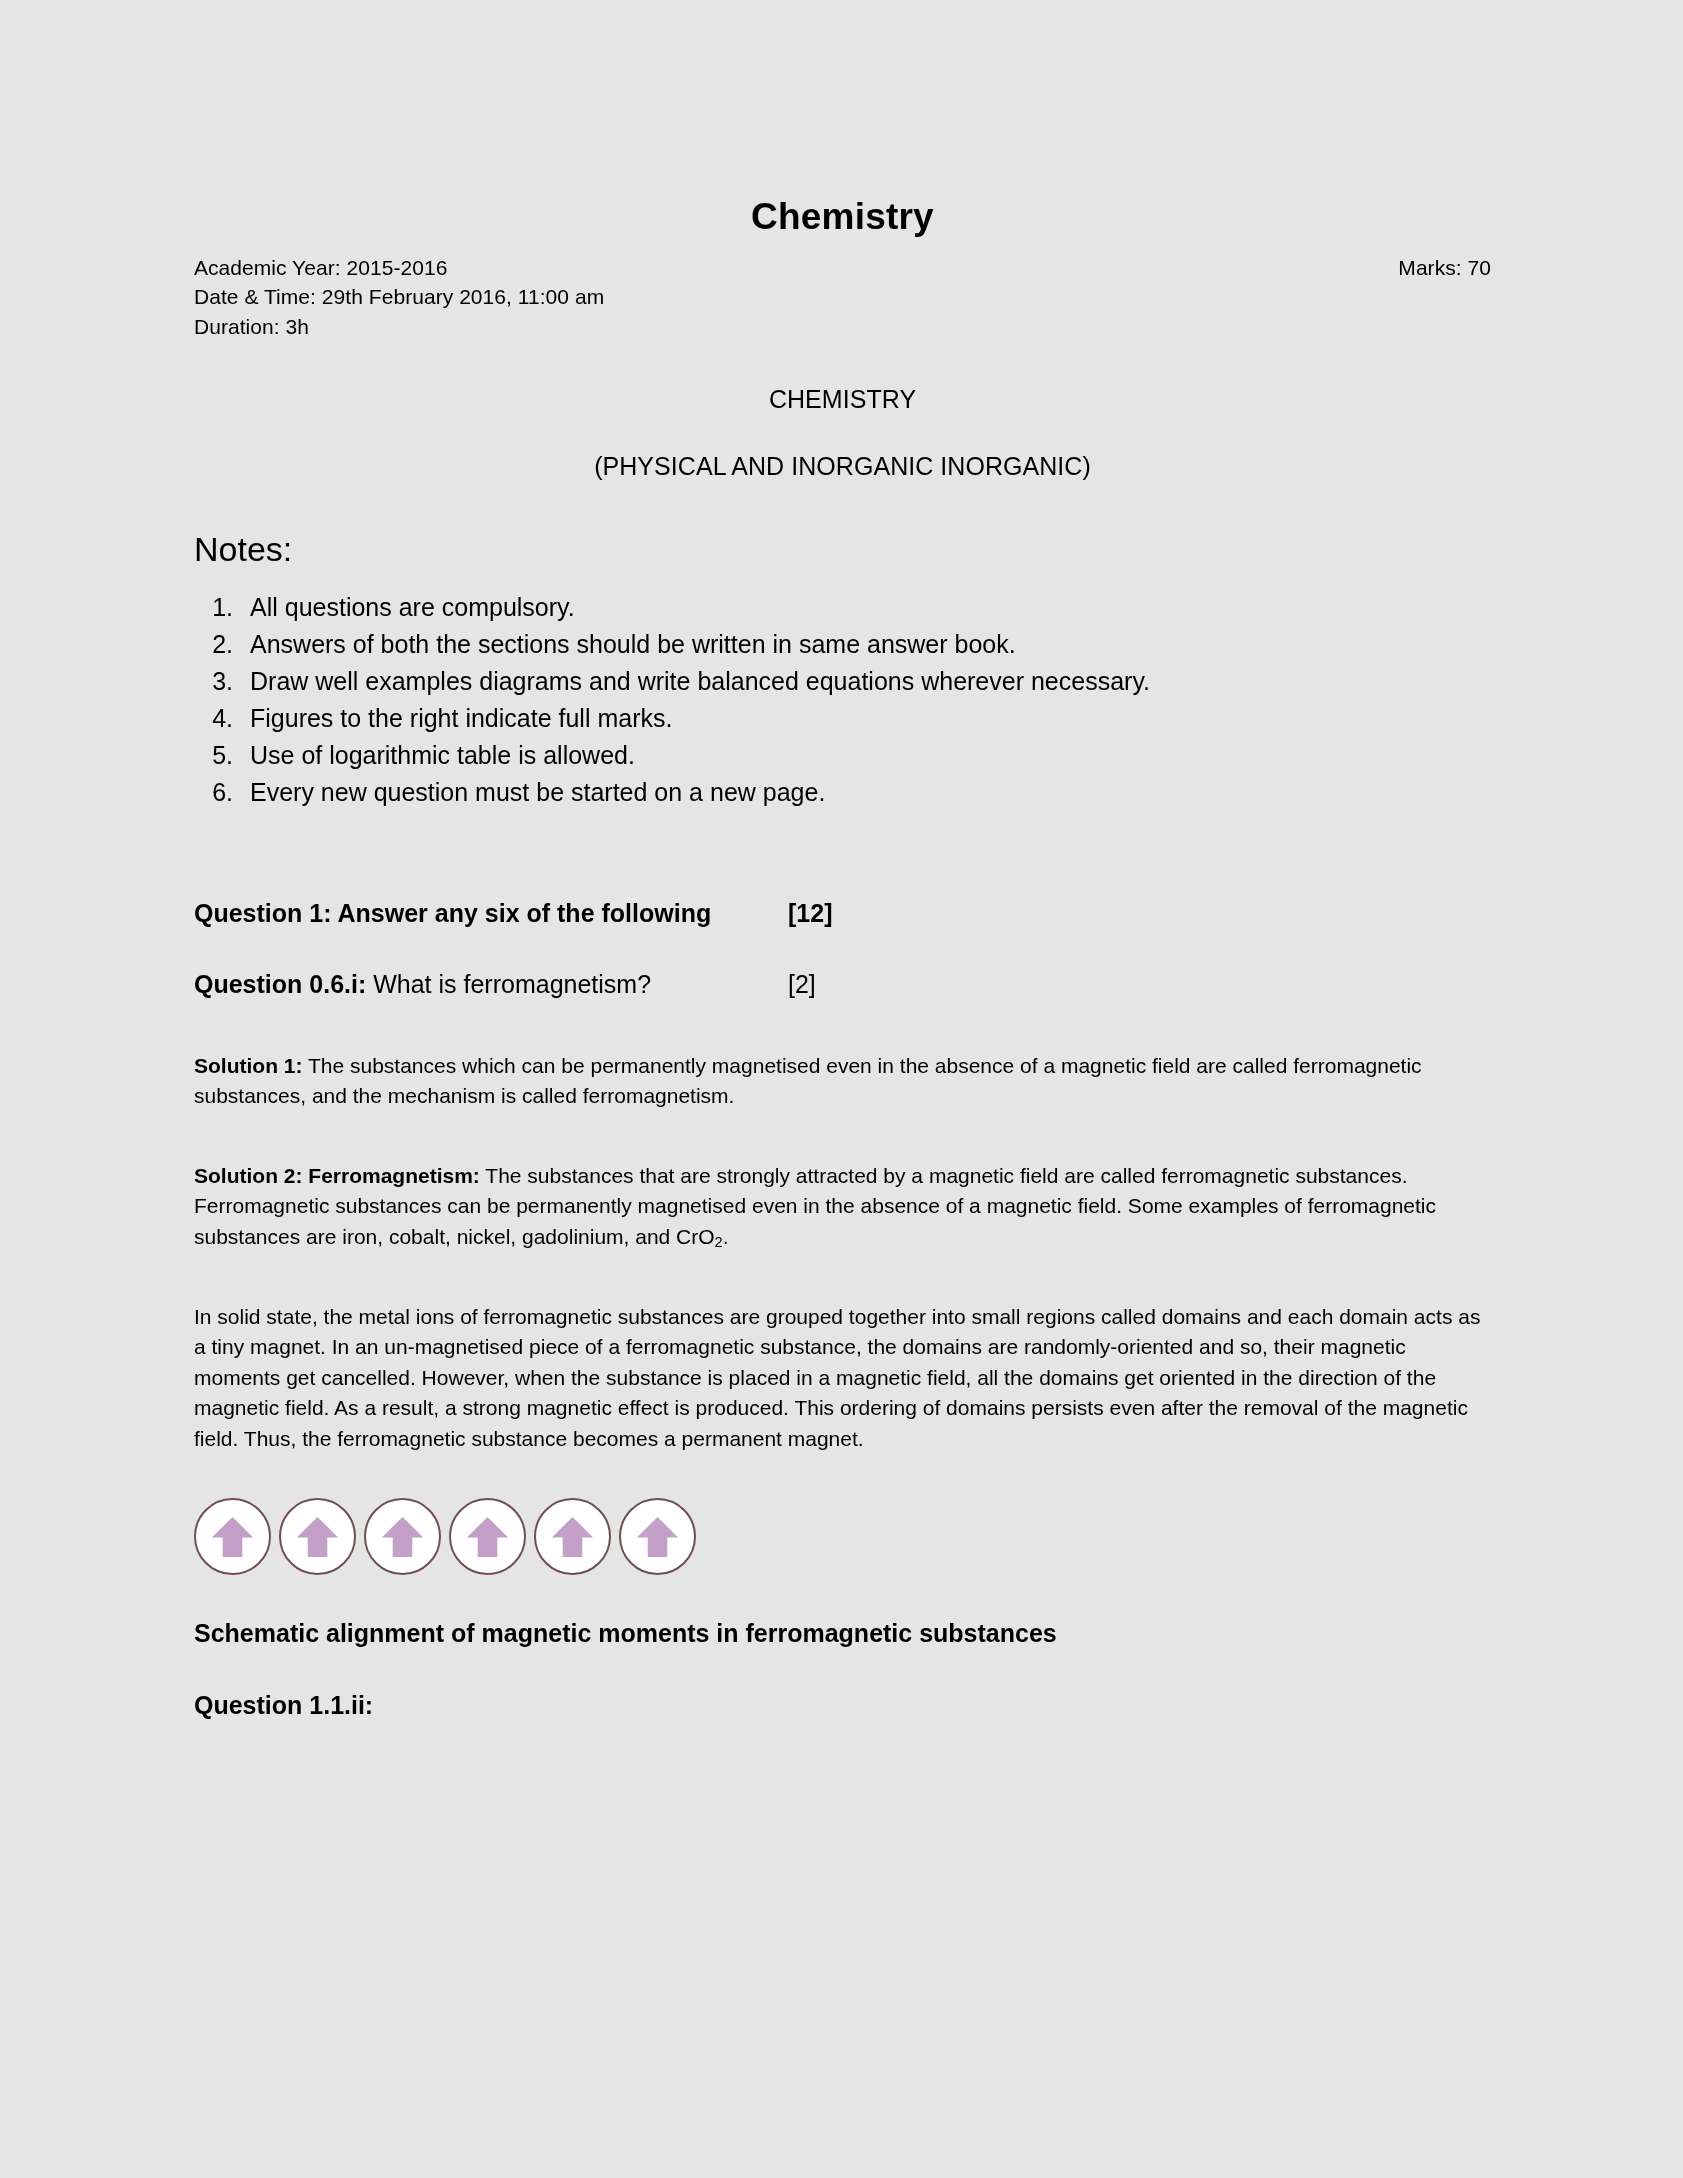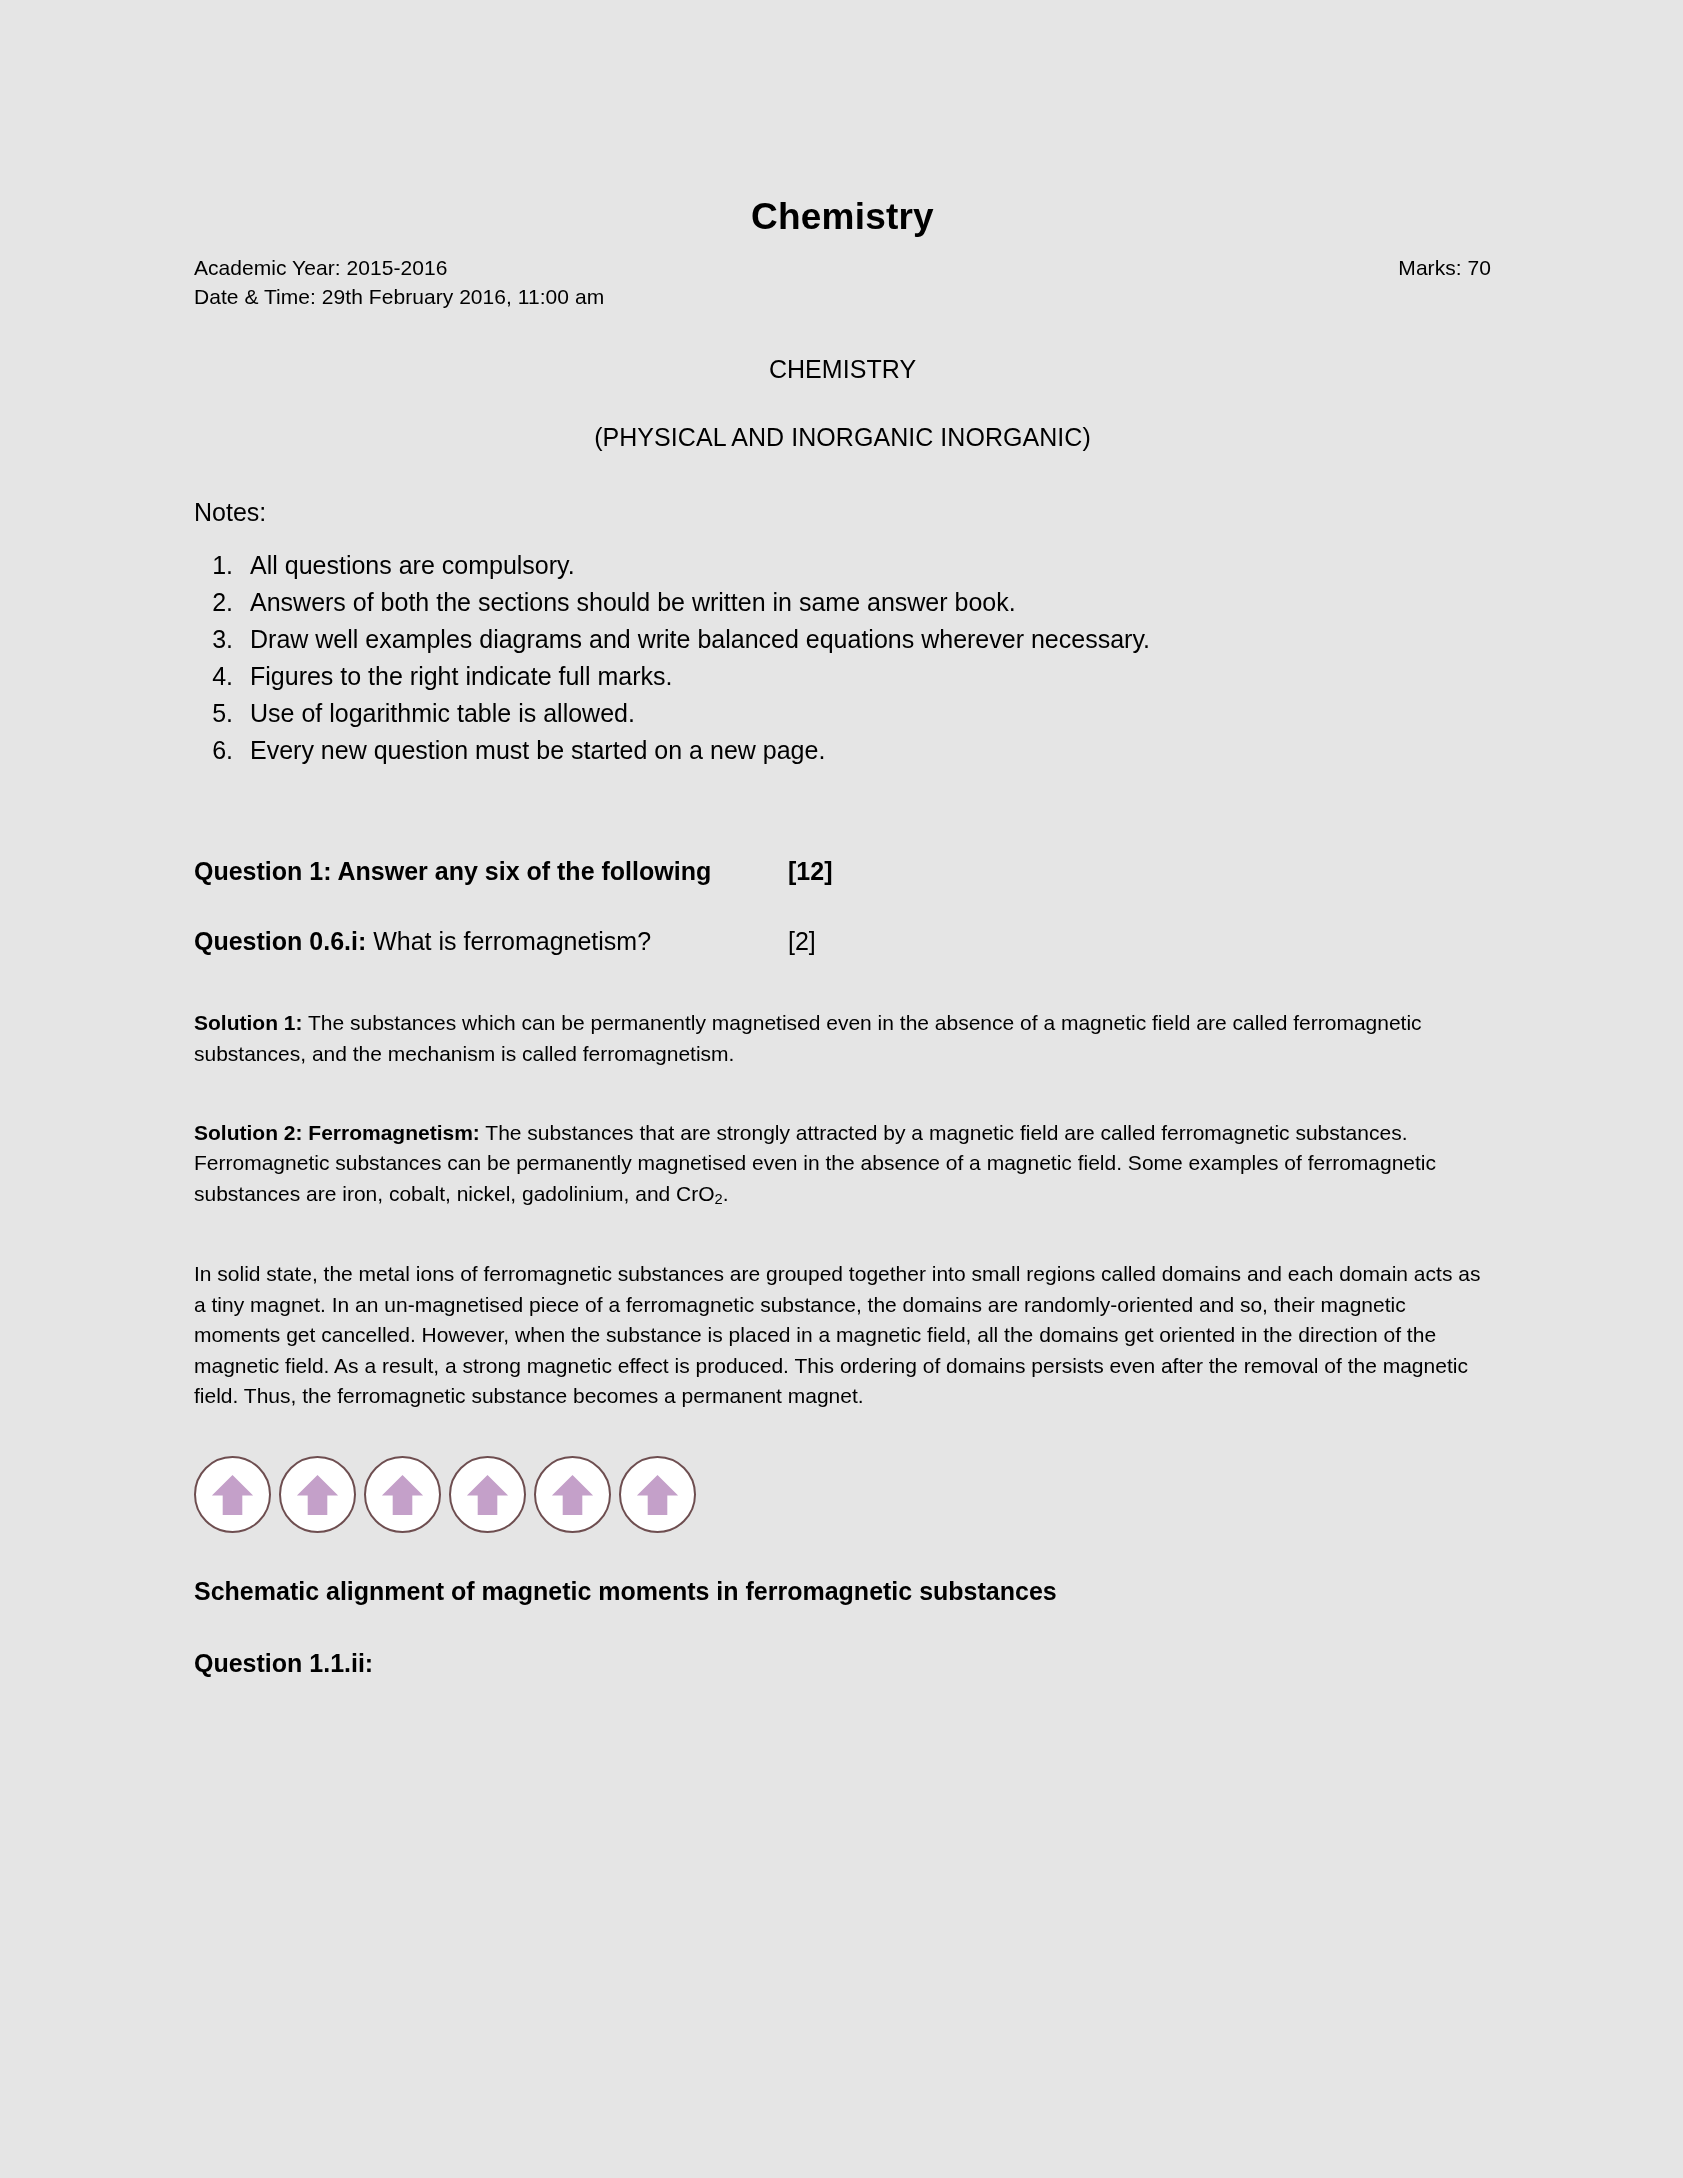--- a/index.html
+++ b/index.html
@@ -60,21 +60,21 @@
     text-align: center;
     font-size: 25px;
     line-height: 1.42;
     letter-spacing: 0.05px;
   }
   .subject-heading.first { margin-top: 40px; }
   .subject-heading.second { margin-top: 32px; }
 
   
   .notes-label {
-    font-size: 25px;
+    font-size: 34px;
     margin-top: 40px;
     line-height: 1.42;
   }
   ol.notes-list {
     margin: 16px 0 0 0;
     padding-left: 46px;
     font-size: 25px;
     line-height: 1.44;
   }
   ol.notes-list li {
@@ -145,20 +145,23 @@
     <h1 class="doc-title">Chemistry</h1>
 
     <div class="meta-block">
       <div class="meta-row">
         <span class="meta-left">Academic Year: 2015-2016</span>
         <span class="meta-right">Marks: 70</span>
       </div>
       <div class="meta-row">
         <span class="meta-left">Date &amp; Time: 29th February 2016, 11:00 am</span>
       </div>
+      <div class="meta-row">
+        <span class="meta-left">Duration: 3h</span>
+      </div>
     </div>
 
     <div class="subject-heading first">CHEMISTRY</div>
     <div class="subject-heading second">(PHYSICAL AND INORGANIC INORGANIC)</div>
 
     <div class="notes-label">Notes:</div>
 
     <ol class="notes-list">
       <li>All questions are compulsory.</li>
       <li>Answers of both the sections should be written in same answer book.</li>

